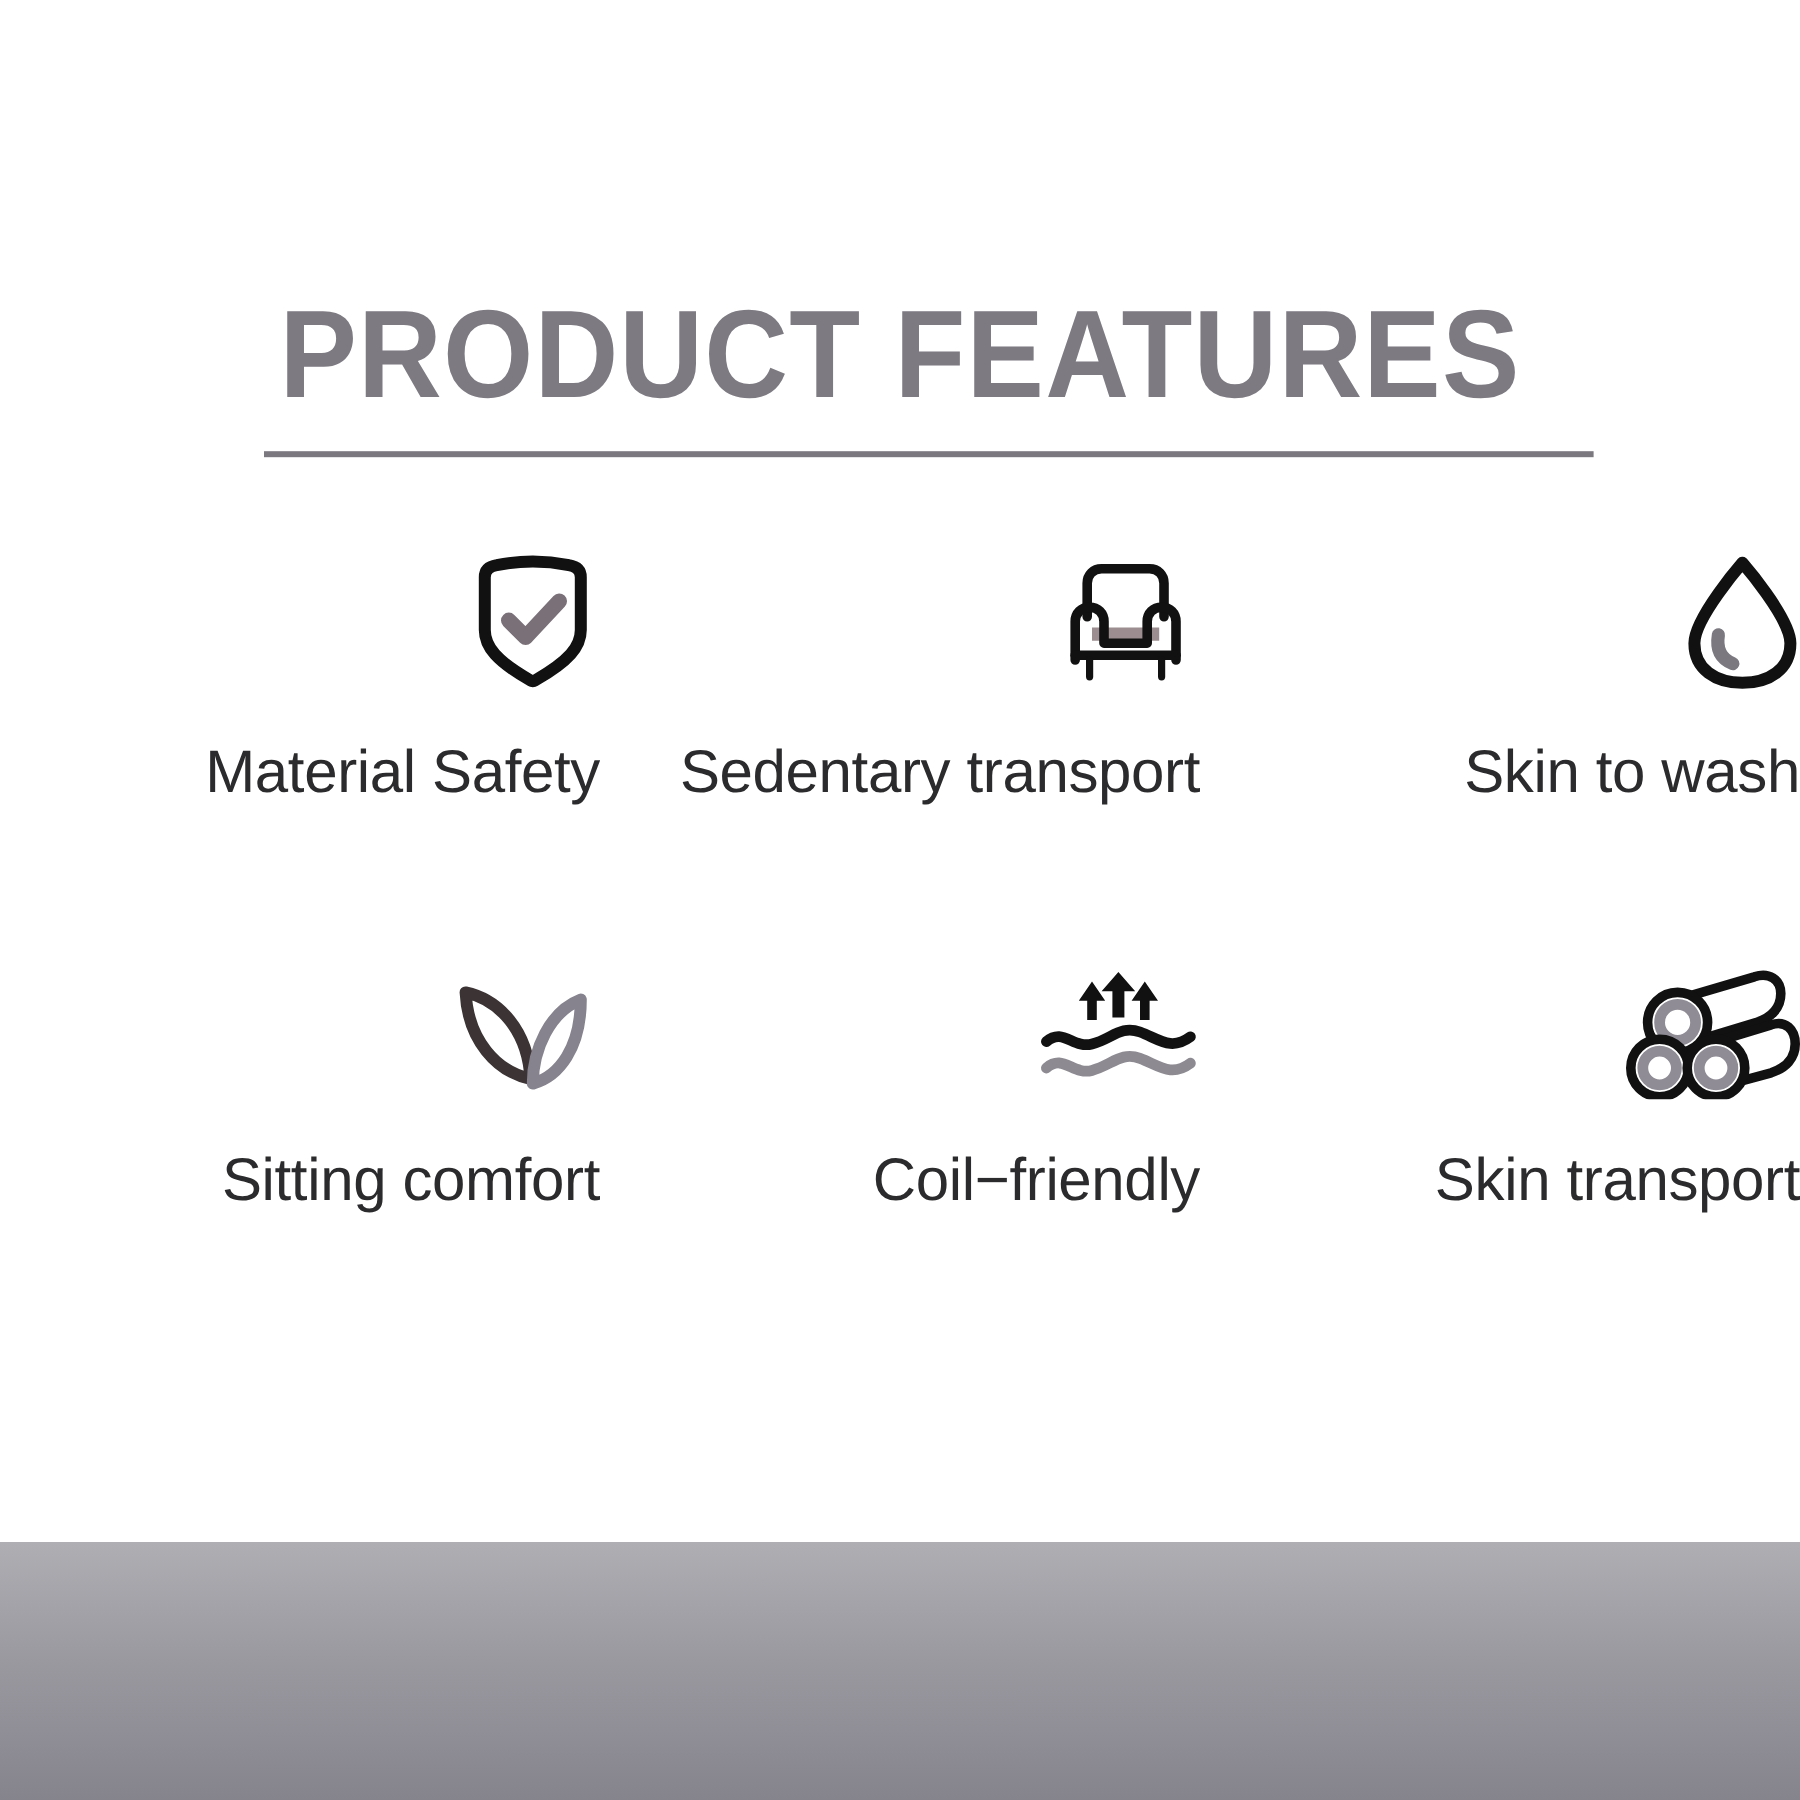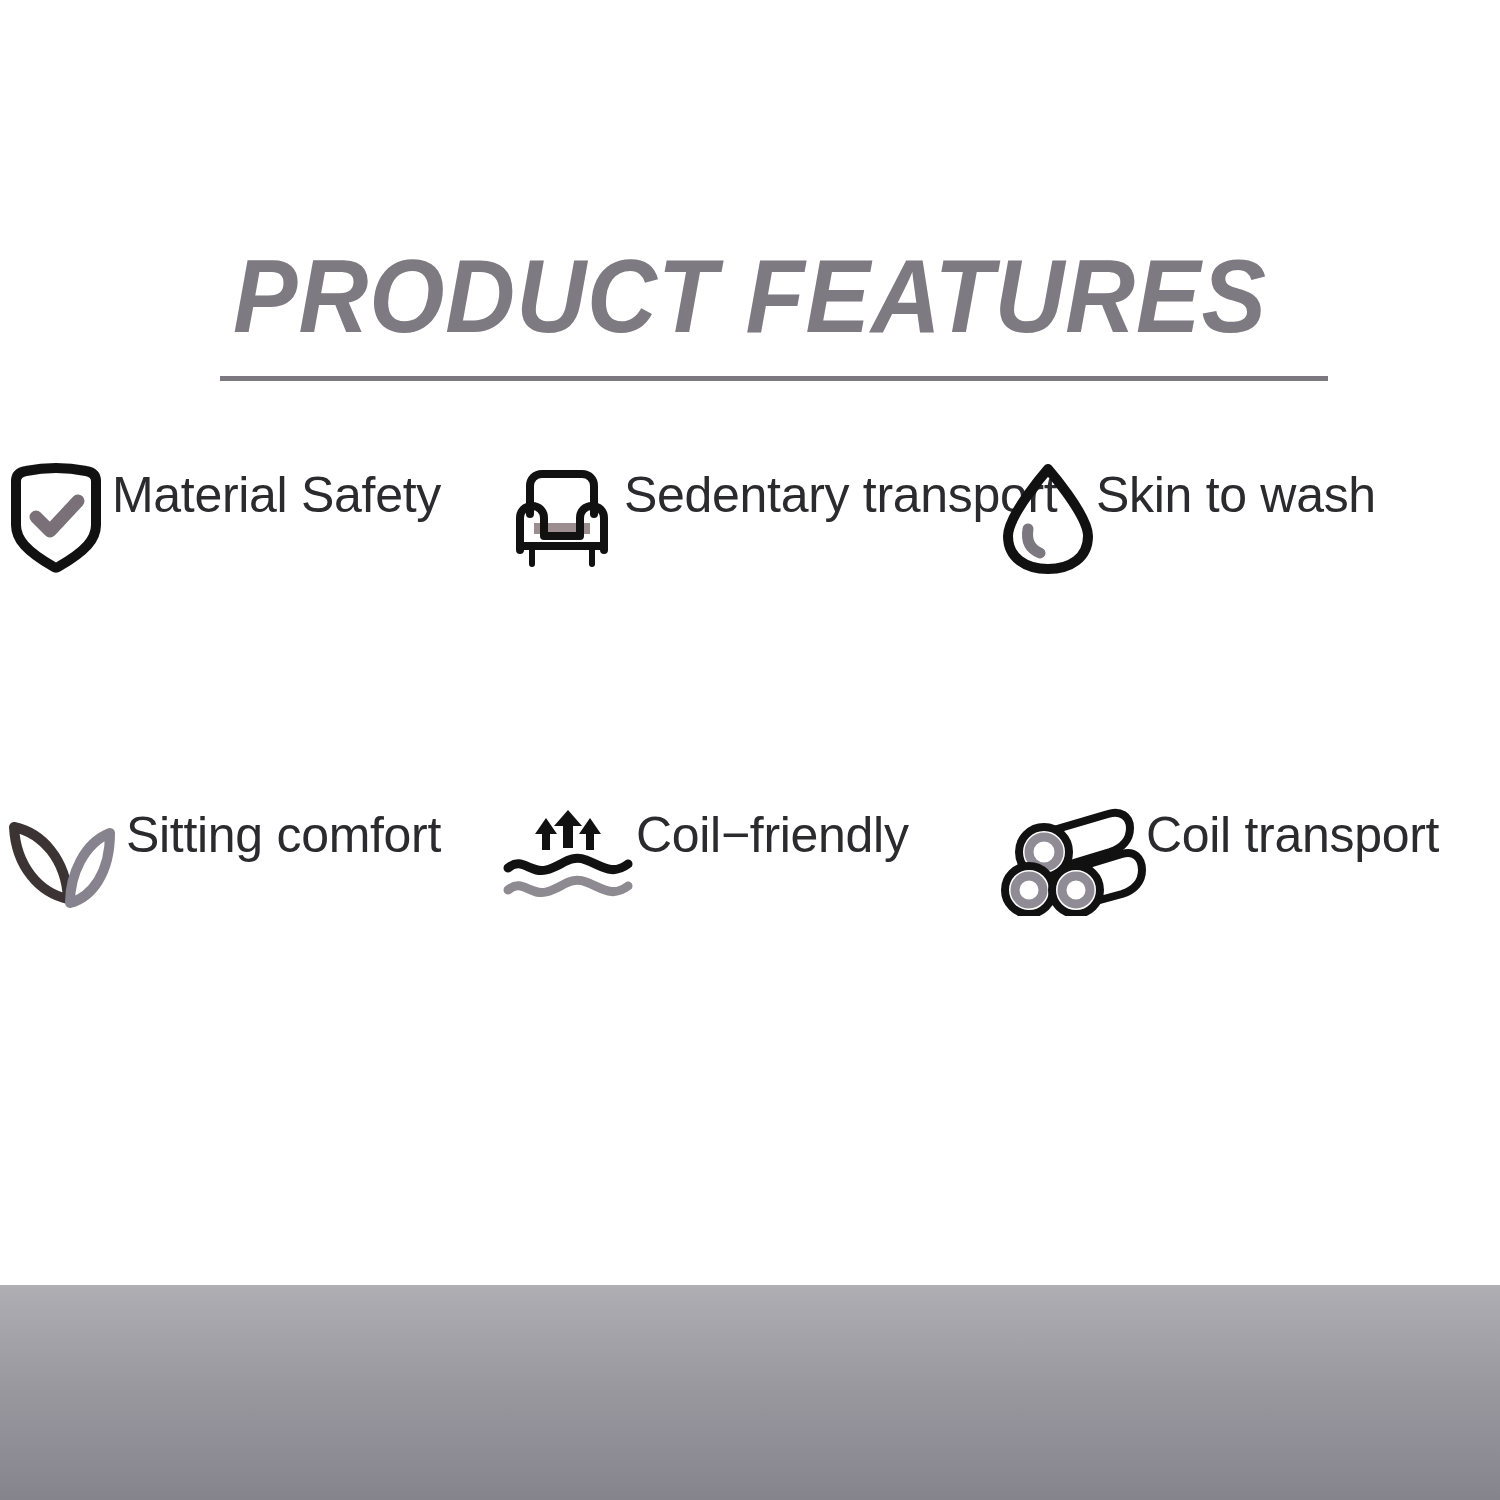--- a/index.html
+++ b/index.html
@@ -21,21 +21,20 @@
     overflow: hidden;
   }
 
   
   .header {
     position: absolute;
     left: 0;
     top: 0;
     width: 1255px;
     height: 400px;
-    font-style: italic;
   }
 
   .page-title {
     position: absolute;
     left: 0;
     top: 244px;
     width: 1500px;
     text-align: center;
     color: #7e7a82;
     font-family: "Liberation Sans Narrow", "Liberation Sans", sans-serif;
@@ -65,21 +64,23 @@
     width: 1500px;
     display: grid;
     grid-template-columns: repeat(3, 500px);
     grid-template-rows: 340px 340px;
     row-gap: 0;
   }
 
   .feature {
     position: relative;
     display: flex;
-    align-items: flex-start;
+    flex-direction: column;
+    align-items: flex-end;
+    margin-left: 12px;
   }
 
   .feature-icon {
     height: 120px;
     display: flex;
     align-items: center;
     justify-content: center;
     margin-top: 28px;
   }
 
@@ -200,20 +201,20 @@
           <circle cx="44" cy="52" r="25" fill="#ffffff" stroke="#111111" stroke-width="8"></circle>
           <circle cx="44" cy="52" r="15" fill="#ffffff" stroke="#8f8c95" stroke-width="9"></circle>
 
           <circle cx="29" cy="90" r="24" fill="#ffffff" stroke="#111111" stroke-width="8"></circle>
           <circle cx="29" cy="90" r="14" fill="#ffffff" stroke="#8f8c95" stroke-width="9"></circle>
 
           <circle cx="76" cy="90" r="24" fill="#ffffff" stroke="#111111" stroke-width="8"></circle>
           <circle cx="76" cy="90" r="14" fill="#ffffff" stroke="#8f8c95" stroke-width="9"></circle>
         </svg>
       </div>
-      <div class="feature-label">Coil transport</div>
+      <div class="feature-label">Skin transport</div>
     </div>
 
   </div>
 
   <div class="bottom-band"></div>
 
 </div>
 
 </body></html>

